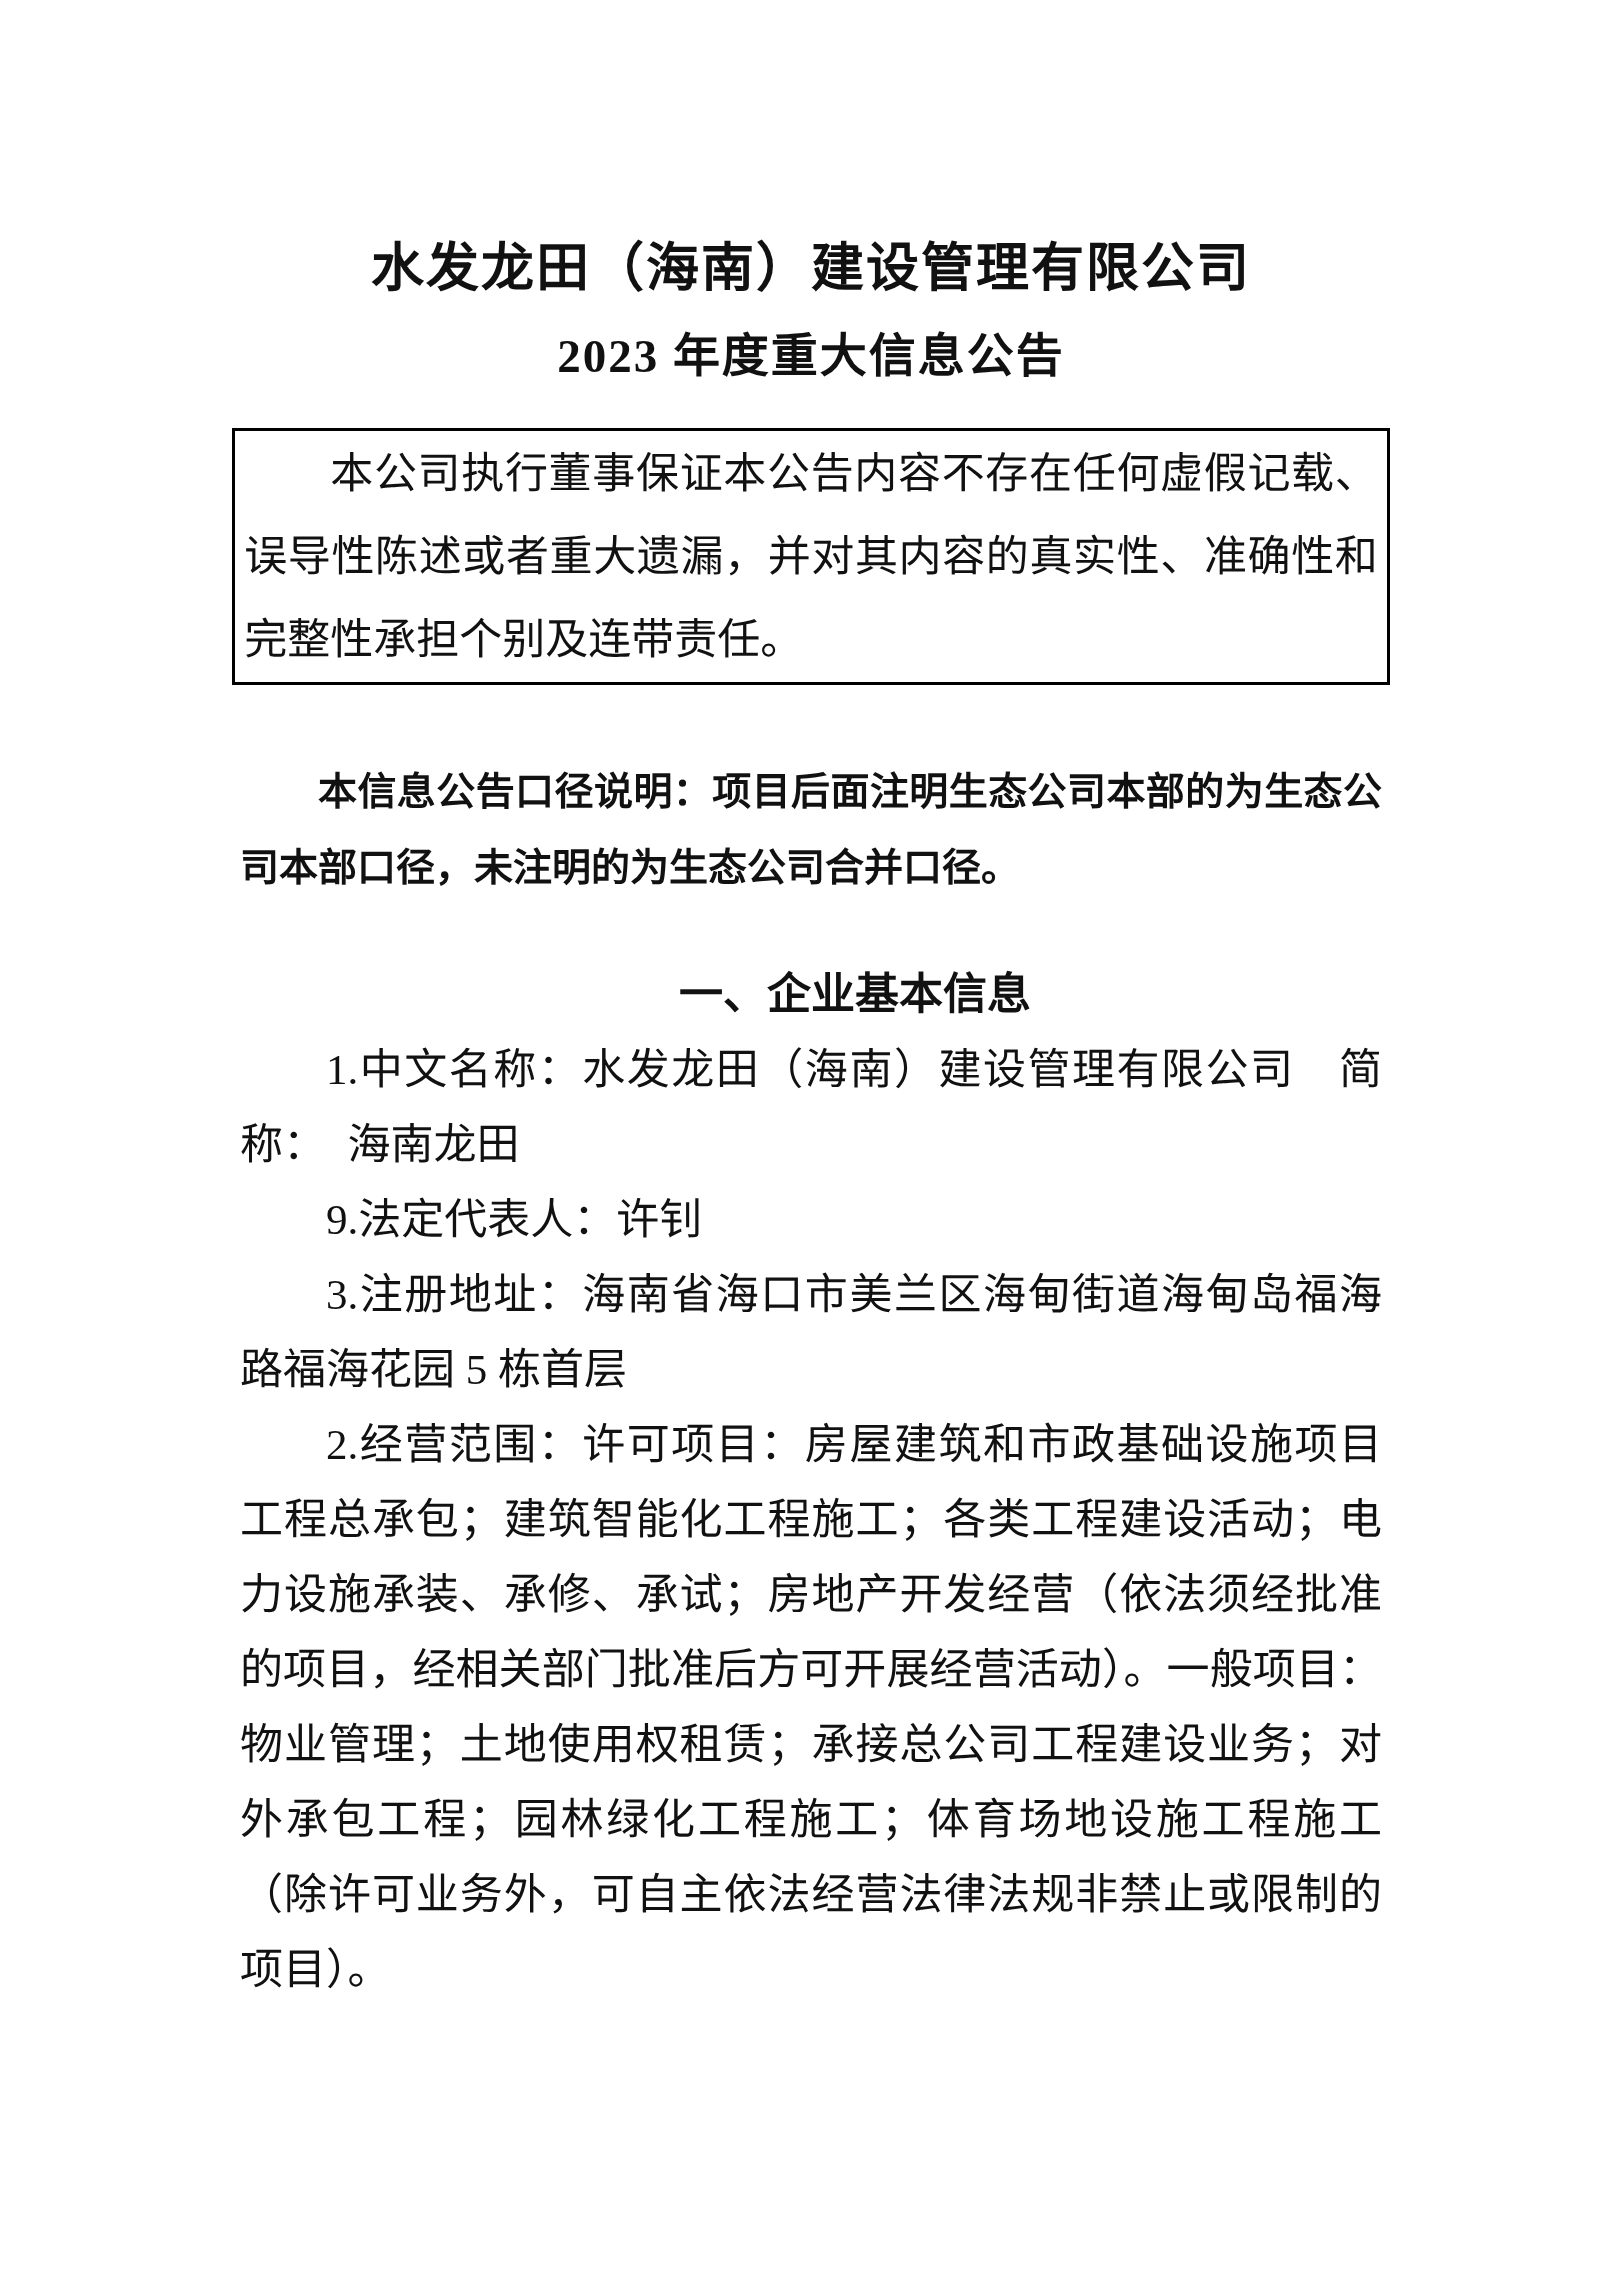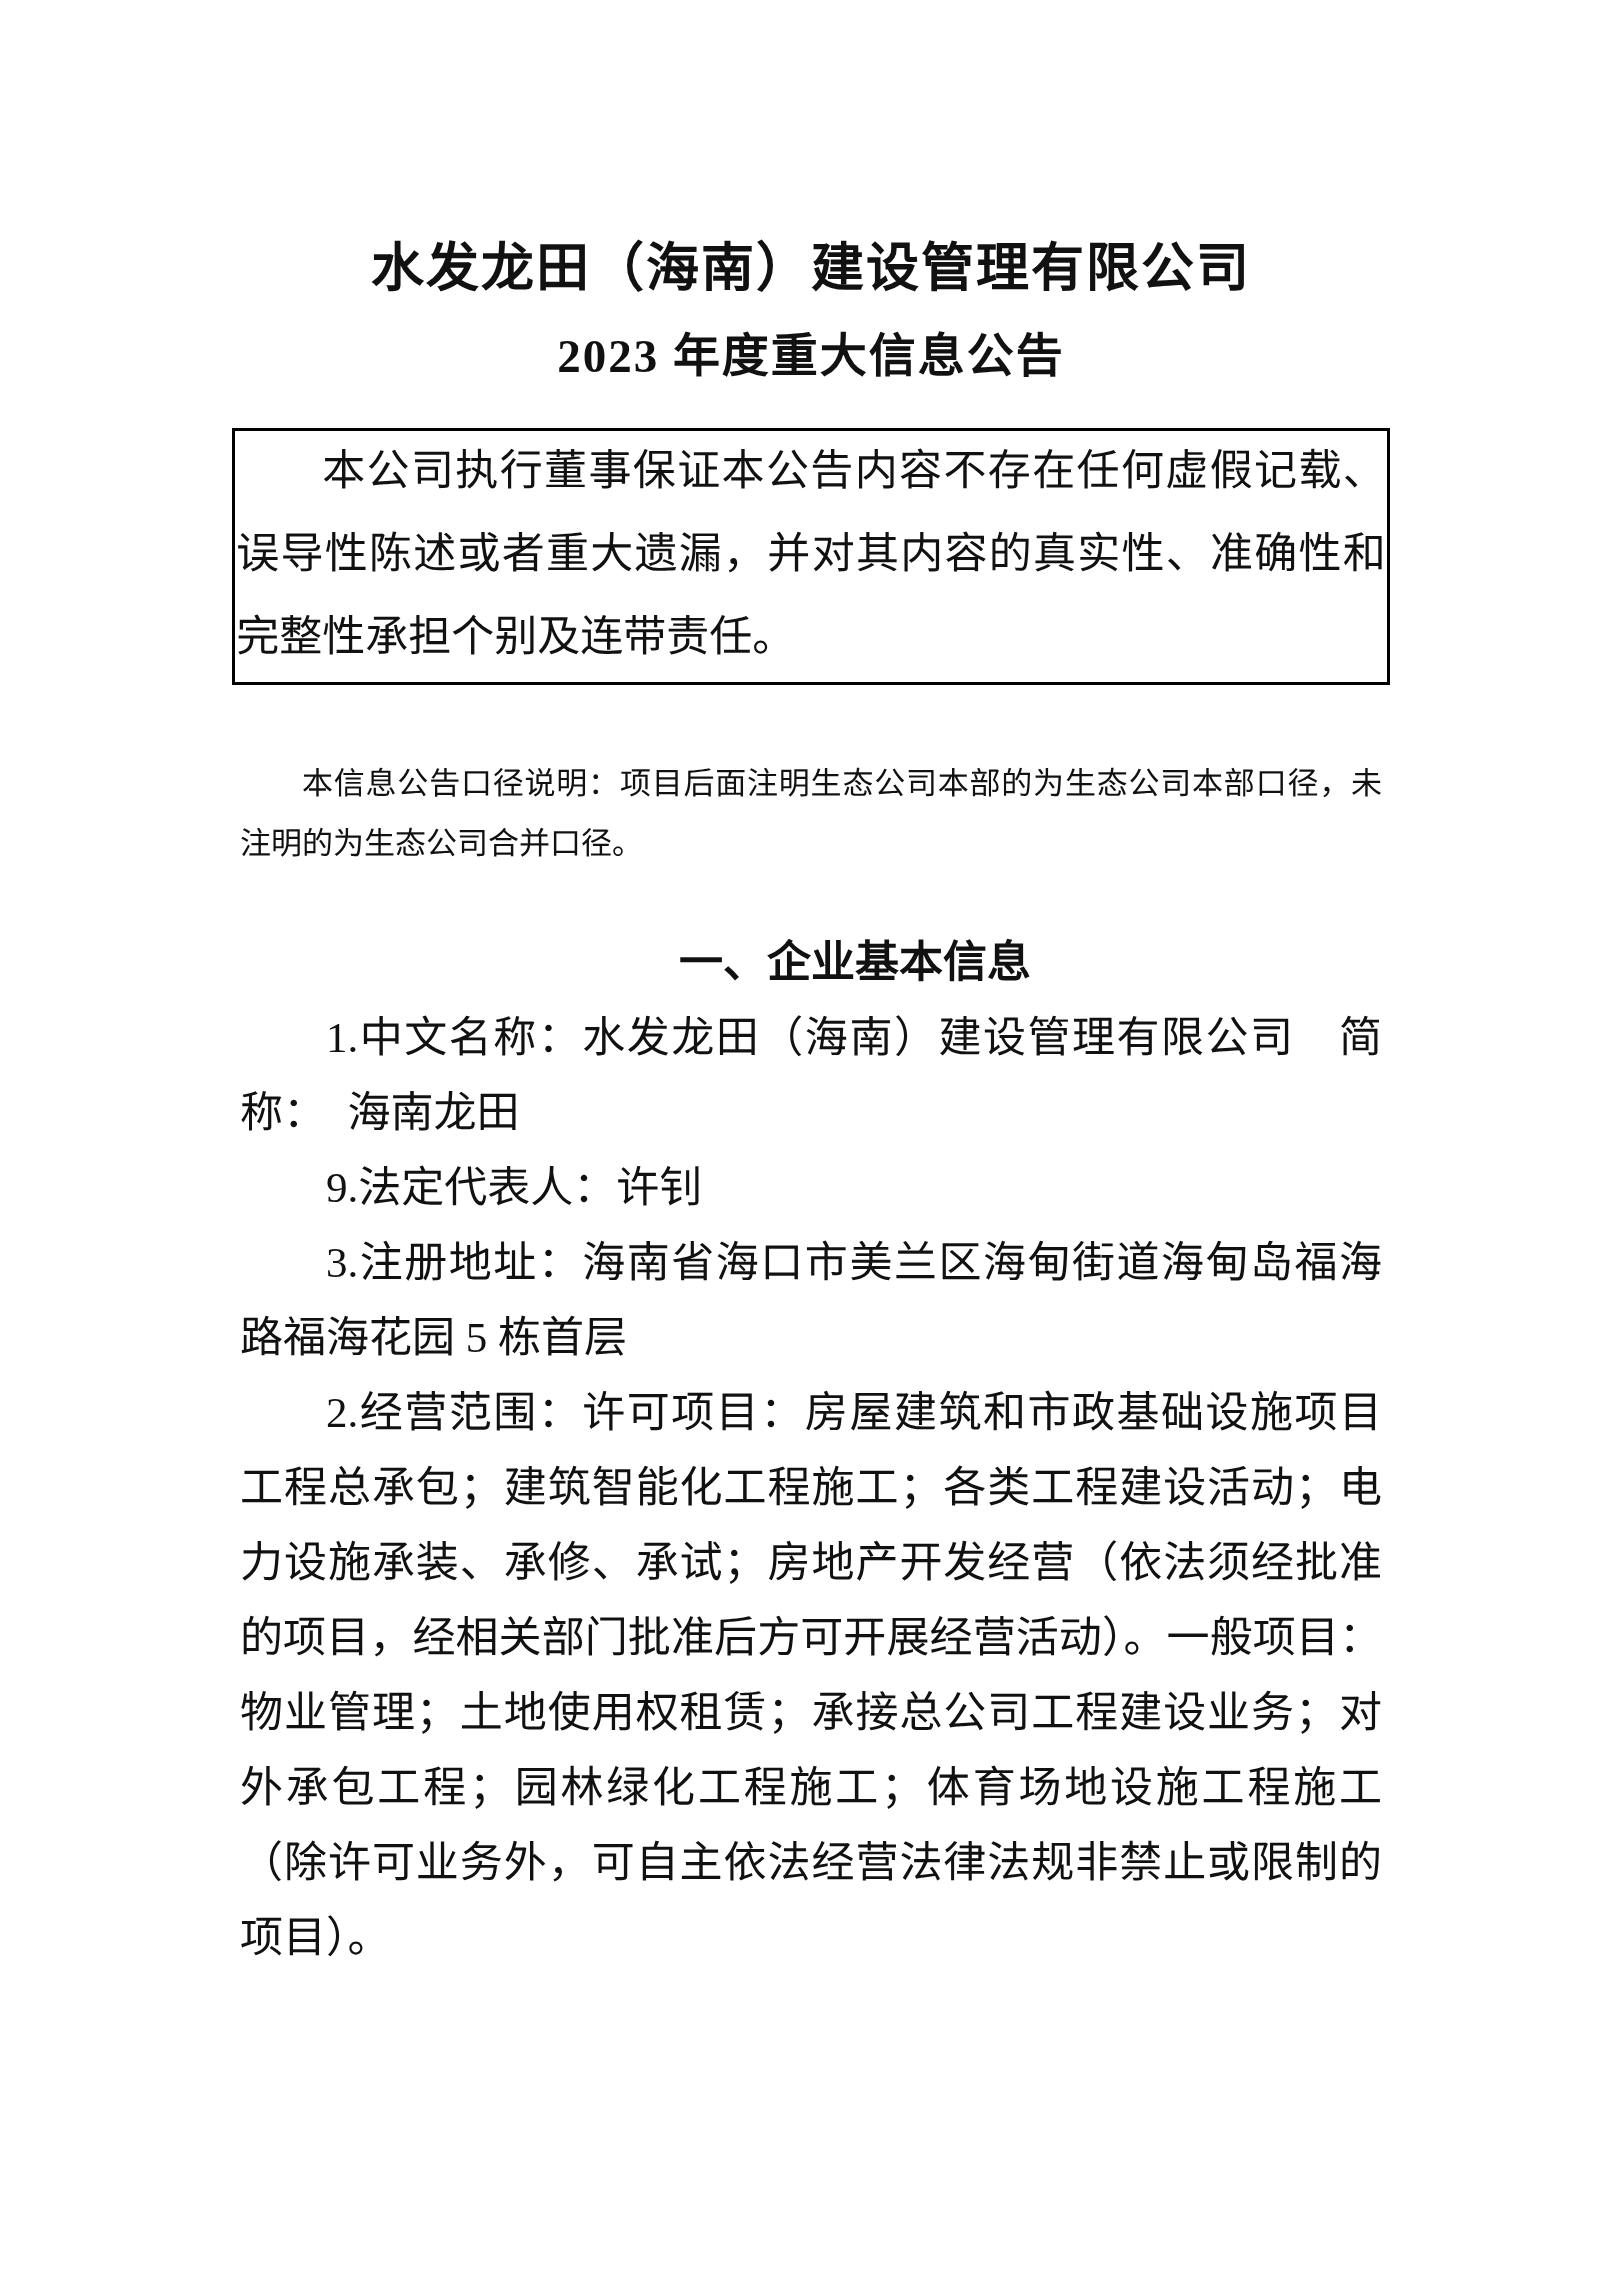--- a/index.html
+++ b/index.html
@@ -32,37 +32,36 @@
     margin: 26.5px 0 0 0;
     font-size: 47px;
     line-height: 61px;
     font-weight: bold;
     text-align: center;
     letter-spacing: 2px;
   }
   .disclaimer-box {
     margin: 41px -7.8px 0 -7.8px;
     border: 3.9px solid #000000;
-    padding: 1px 1px;
+    padding: 1px 9px;
     box-sizing: border-box;
-    font-family: Liberation Mono, monospace;
   }
   .disclaimer-box p {
     margin: 0;
     font-size: 43px;
     line-height: 83px;
     text-indent: 2em;
     text-align: justify;
     text-justify: inter-character;
   }
   .scope-note {
     margin: 69px 0 0 0;
-    font-size: 31px;
-    line-height: 60px;
-    font-weight: normal;
+    font-size: 39px;
+    line-height: 76px;
+    font-weight: bold;
     text-indent: 2em;
     text-align: justify;
     text-justify: inter-character;
   }
   .section-heading {
     margin: 51px 0 0 0;
     font-size: 44px;
     line-height: 75px;
     font-weight: bold;
     text-indent: 2em;

